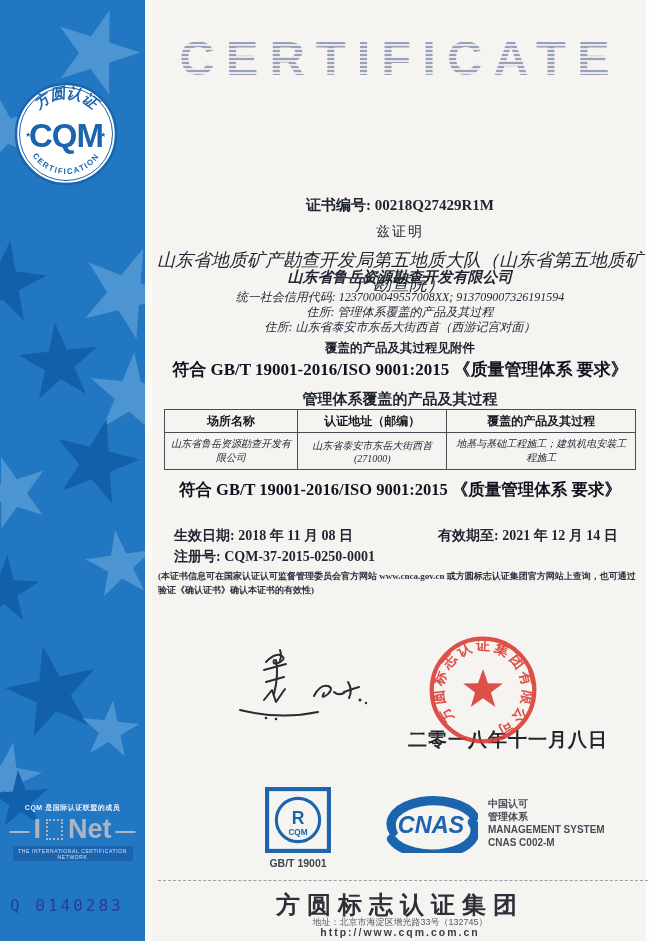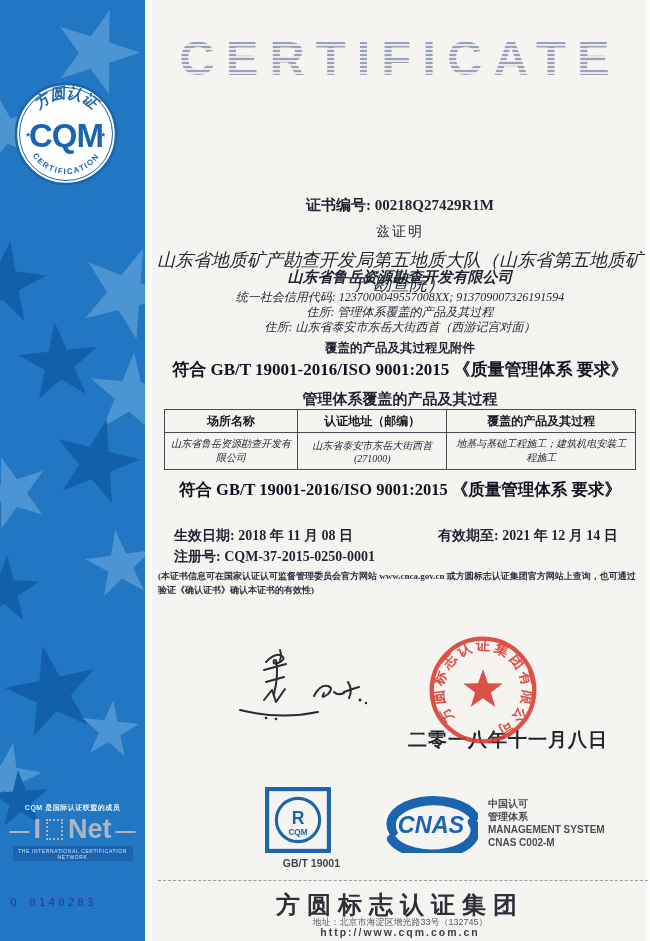--- a/index.html
+++ b/index.html
@@ -14,21 +14,21 @@
   .badge{position:absolute;left:14px;top:82px;width:104px;height:104px;}
   .iqnet{position:absolute;left:0;top:803px;width:145px;text-align:center;}
   .iqnet-note{font-family:"Liberation Sans",sans-serif;font-size:7px;font-weight:bold;color:#e8f1fa;letter-spacing:.5px;}
   .iqnet-row{margin-top:3px;display:flex;align-items:center;justify-content:center;gap:4px;
              font-family:"Liberation Sans",sans-serif;font-weight:bold;font-size:27px;color:#aeb5c2;line-height:1;}
   .iqnet-q{display:inline-block;width:13px;height:17px;border:2px dotted #aeb5c2;margin:0 1px;}
   .iqnet-dash{font-size:20px;}
   .iqnet-bar{margin:3px auto 0;width:120px;background:#1d64ae;color:#cfe0f2;font-family:"Liberation Sans",sans-serif;
              font-size:5px;letter-spacing:.6px;padding:1.5px 0;}
   .serial{position:absolute;left:10px;top:896px;font-family:"DejaVu Sans Mono",monospace;
-          font-size:11px;color:#2a3a9a;letter-spacing:3px;}
+          font-size:16px;color:#2a3a9a;letter-spacing:3px;}
   
   .main{position:absolute;left:150px;top:0;width:500px;height:941px;}
   .c{left:0;right:0;text-align:center;}
   .abs{position:absolute;}
   .ghost-title{top:30px;font-family:"Liberation Sans",sans-serif;font-weight:800;font-size:49px;letter-spacing:11px;
     background:repeating-linear-gradient(to bottom,#9aa1b4 0 2px,#e7e9ef 2px 4px);
     -webkit-background-clip:text;background-clip:text;color:transparent;-webkit-text-fill-color:transparent;}
   .main-title{top:101px;font-family:"Liberation Sans",sans-serif;font-weight:bold;font-size:36px;letter-spacing:4px;color:#1b1e2e;}
   .cert-no{top:196px;font-size:15px;font-weight:bold;}
   .hereby{top:223px;font-size:14px;letter-spacing:2px;}
@@ -47,21 +47,21 @@
   .std2a{top:479px;font-size:16.5px;font-weight:bold;color:#10131f;}
   .std2b{top:503px;font-size:16.5px;font-weight:bold;color:#10131f;}
   .dates{top:527px;left:0;right:0;font-size:14px;font-weight:bold;}
   .dates .left{position:absolute;left:24px;} .dates .right{position:absolute;left:288px;}
   .reg{top:548px;left:24px;font-size:14px;font-weight:bold;}
   .fineprint{top:570px;left:8px;right:8px;text-align:left;font-size:9px;font-weight:bold;line-height:1.55;color:#2c3140;}
   .signature{left:86px;top:648px;width:132px;height:78px;}
   .seal-date{top:727px;left:243px;width:230px;text-align:center;font-size:19px;font-weight:bold;letter-spacing:1px;color:#23262f;z-index:2;}
   .stamp{left:276px;top:633px;width:114px;height:114px;z-index:3;opacity:.88;}
   .cqm-mark{left:114px;top:786px;width:68px;height:68px;}
-  .gbt-label{left:106px;top:857px;width:84px;text-align:right;font-family:"Liberation Sans",sans-serif;
+  .gbt-label{left:106px;top:857px;width:84px;text-align:center;font-family:"Liberation Sans",sans-serif;
              font-size:10.5px;font-weight:bold;color:#3f454d;}
   .cnas-logo{left:234px;top:795px;width:94px;height:58px;}
   .cnas-text{left:338px;top:797px;font-family:"Liberation Sans",sans-serif;font-size:10px;font-weight:600;
              color:#474c55;line-height:13px;}
   .divider{left:8px;right:2px;top:880px;border-top:1.5px dashed #9aa0a8;height:0;}
   .group-name{top:889px;font-size:24px;font-weight:bold;letter-spacing:7px;color:#2e3038;}
   .footer-addr{top:916px;font-size:9px;color:#565b63;font-family:"Liberation Sans",sans-serif;}
   .footer-web{top:926px;font-size:10.5px;font-weight:bold;letter-spacing:2px;color:#3a3f46;font-family:"Liberation Sans",sans-serif;}
 </style>
 </head>

